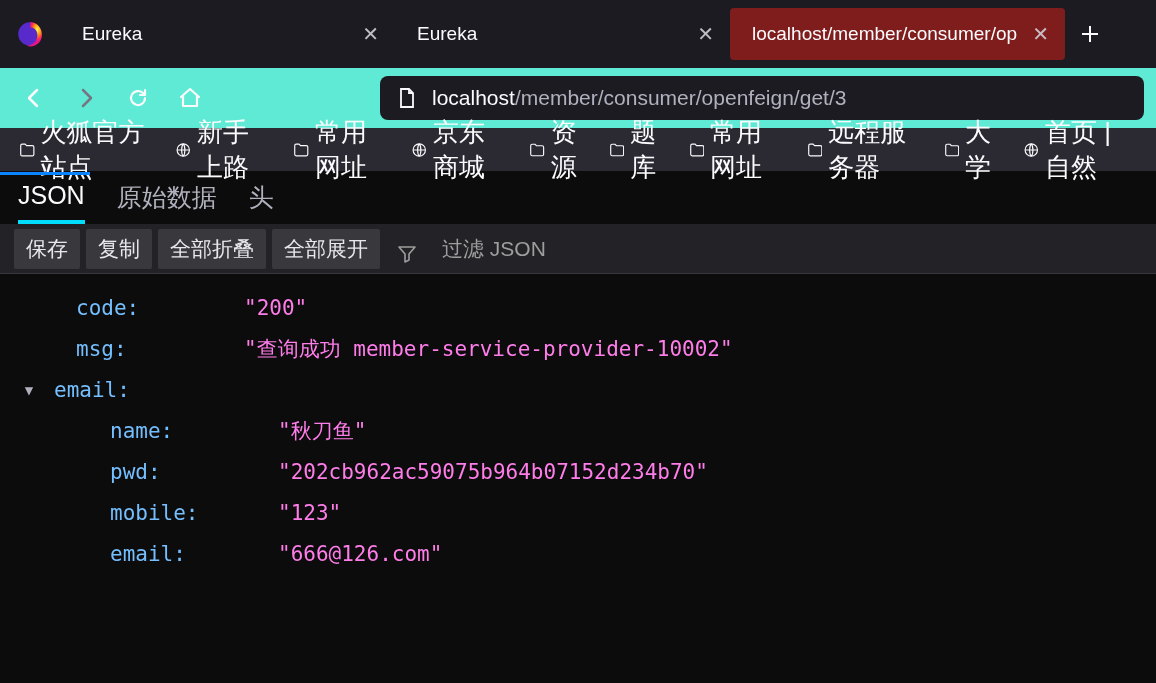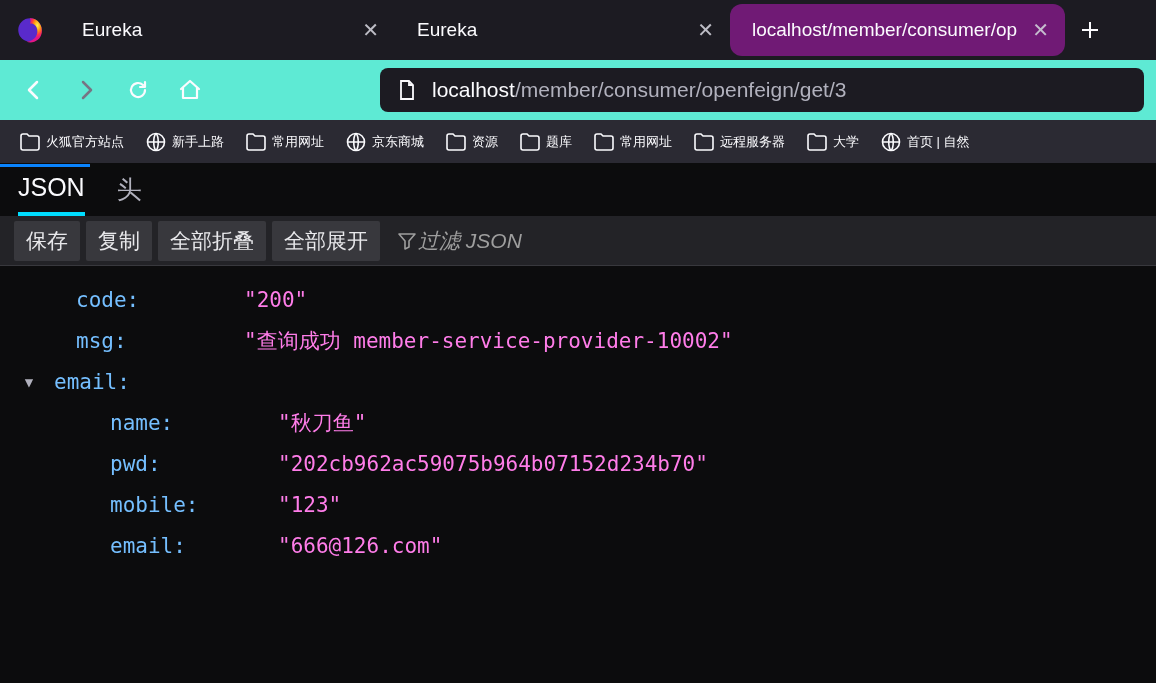--- a/index.html
+++ b/index.html
@@ -7,21 +7,21 @@
     width: 1156px;
     height: 683px;
     background: #1c1b22;
     font-family: -apple-system, "Segoe UI", sans-serif;
     color: #fbfbfe;
     overflow: hidden;
   }
 
   
   .tab-strip {
-    height: 60px;
+    height: 68px;
     background: #1c1b22;
     display: flex;
     align-items: center;
     padding: 0 8px 0 0;
   }
   .ff-logo {
     width: 60px;
     height: 60px;
     display: flex;
     align-items: center;
@@ -32,22 +32,22 @@
     height: 52px;
     display: flex;
     align-items: center;
     justify-content: space-between;
     padding: 0 16px 0 22px;
     font-size: 19px;
     color: #fbfbfe;
     cursor: pointer;
   }
   .tab.active {
-    background: #701a75;
-    border-radius: 12px;
+    background: #7f1d1d;
+    border-radius: 4px;
     margin: 4px 0;
   }
   .tab-title {
     white-space: nowrap;
     overflow: hidden;
     text-overflow: ellipsis;
     flex: 1;
   }
   .tab-close {
     font-size: 20px;
@@ -103,21 +103,21 @@
   .url-path { color: #b1b1bd; }
 
   
   .bookmarks-bar {
     height: 44px;
     background: #2b2a33;
     display: flex;
     align-items: center;
     padding: 0 14px;
     gap: 10px;
-    font-size: 13px;
+    font-size: 26px;
     color: #fbfbfe;
     border-bottom: 1px solid #0c0c0d;
   }
   .bookmark {
     display: flex;
     align-items: center;
     gap: 6px;
     padding: 4px 6px;
     cursor: pointer;
   }
@@ -152,25 +152,24 @@
     border-bottom: 1px solid #38383d;
   }
   .json-btn {
     background: #38383d;
     padding: 6px 12px;
     border-radius: 2px;
     cursor: pointer;
   }
   .json-filter {
     display: flex;
-    align-items: center;
-    gap: 2px;
+    align-items: flex-end;
+    gap: 26px;
     color: #9e9e9e;
     margin-left: 12px;
-    font-style: italic;
   }
 
   .json-body {
     background: #0c0c0d;
     height: calc(683px - 60px - 60px - 44px - 52px - 50px);
     padding: 14px 18px;
     font-family: Consolas, Menlo, monospace;
     font-size: 21px;
     line-height: 1.95;
   }
@@ -317,20 +316,21 @@
       </svg>
     <span>首页 | 自然</span>
   </div>
 </div>
 
 <div style="position:relative">
   <div style="position:absolute;left:0;top:0;width:90px;height:3px;background:#0a84ff"></div>
 </div>
 <div class="json-tabs">
   <div class="json-tab active">JSON</div>
+  <div class="json-tab">原始数据</div>
   <div class="json-tab">头</div>
 </div>
 
 <div class="json-toolbar">
   <div class="json-btn">保存</div>
   <div class="json-btn">复制</div>
   <div class="json-btn">全部折叠</div>
   <div class="json-btn">全部展开</div>
   <div class="json-filter">
     <svg width="18" height="18" viewBox="0 0 18 18">

